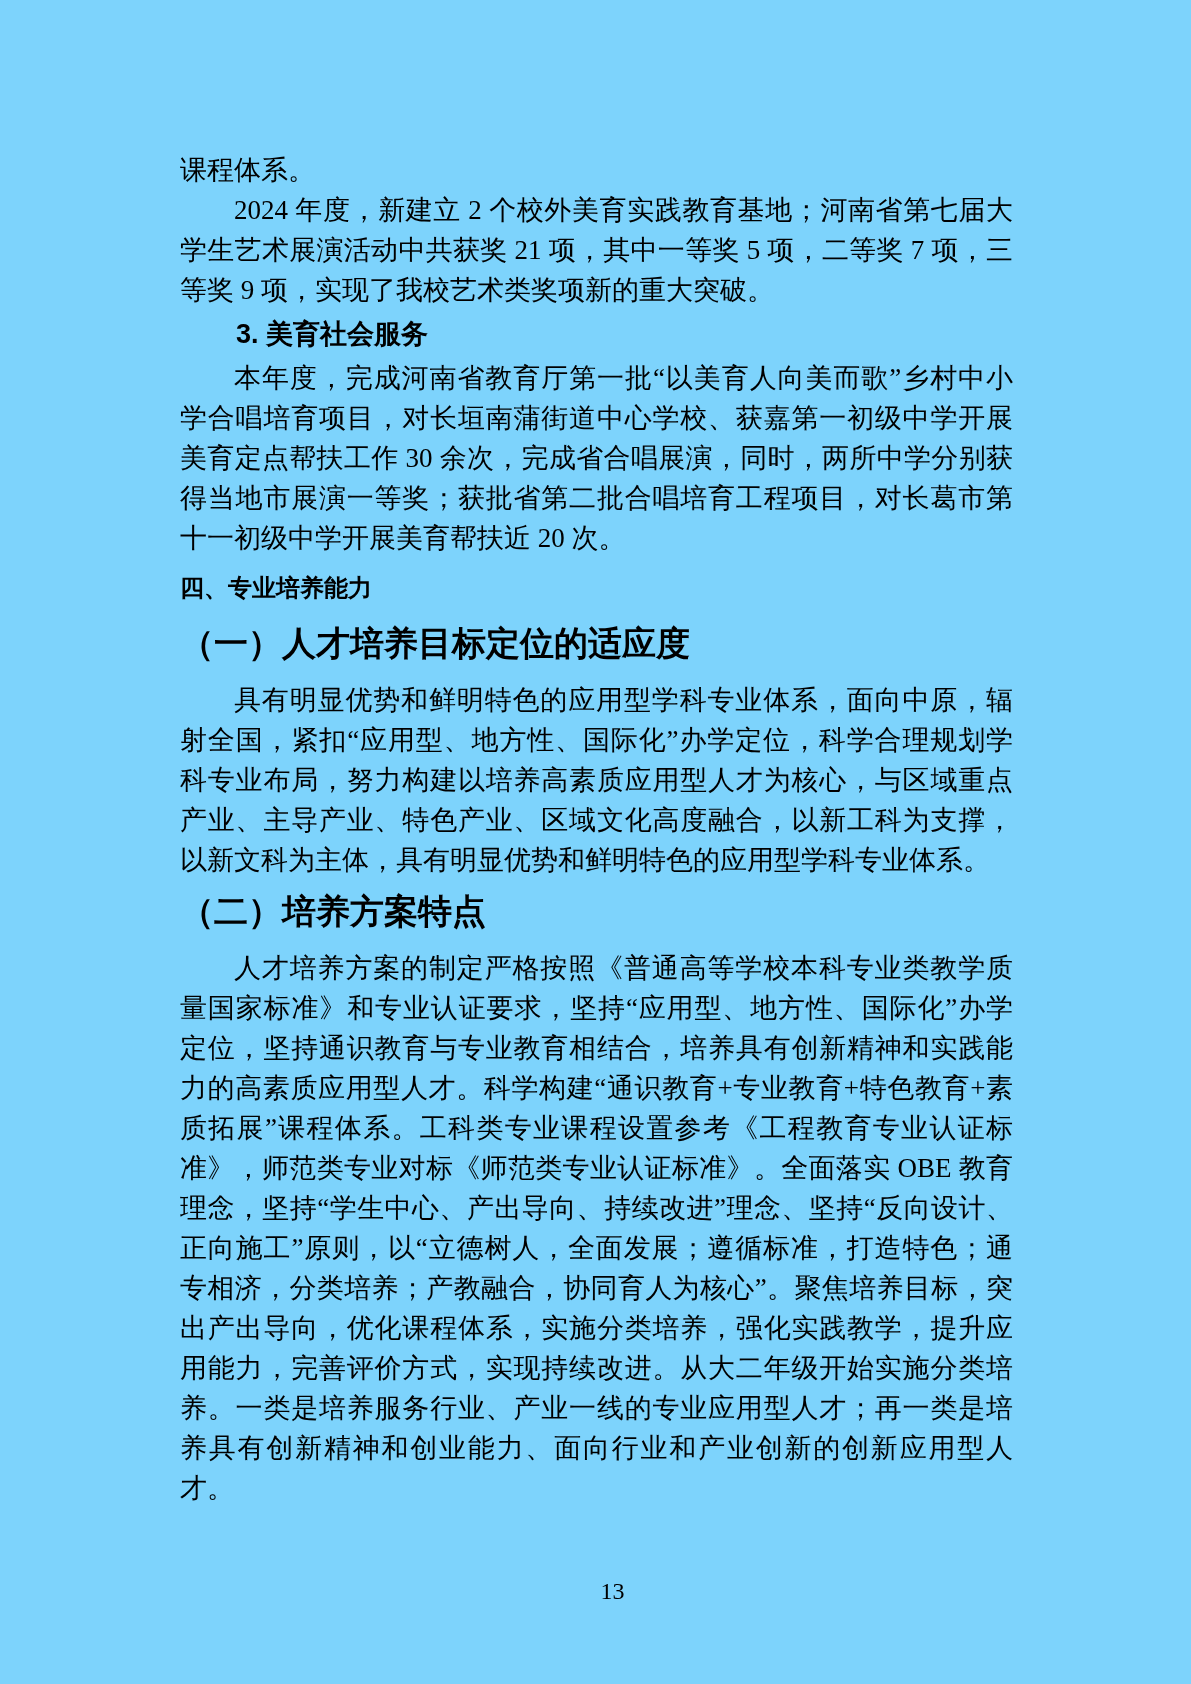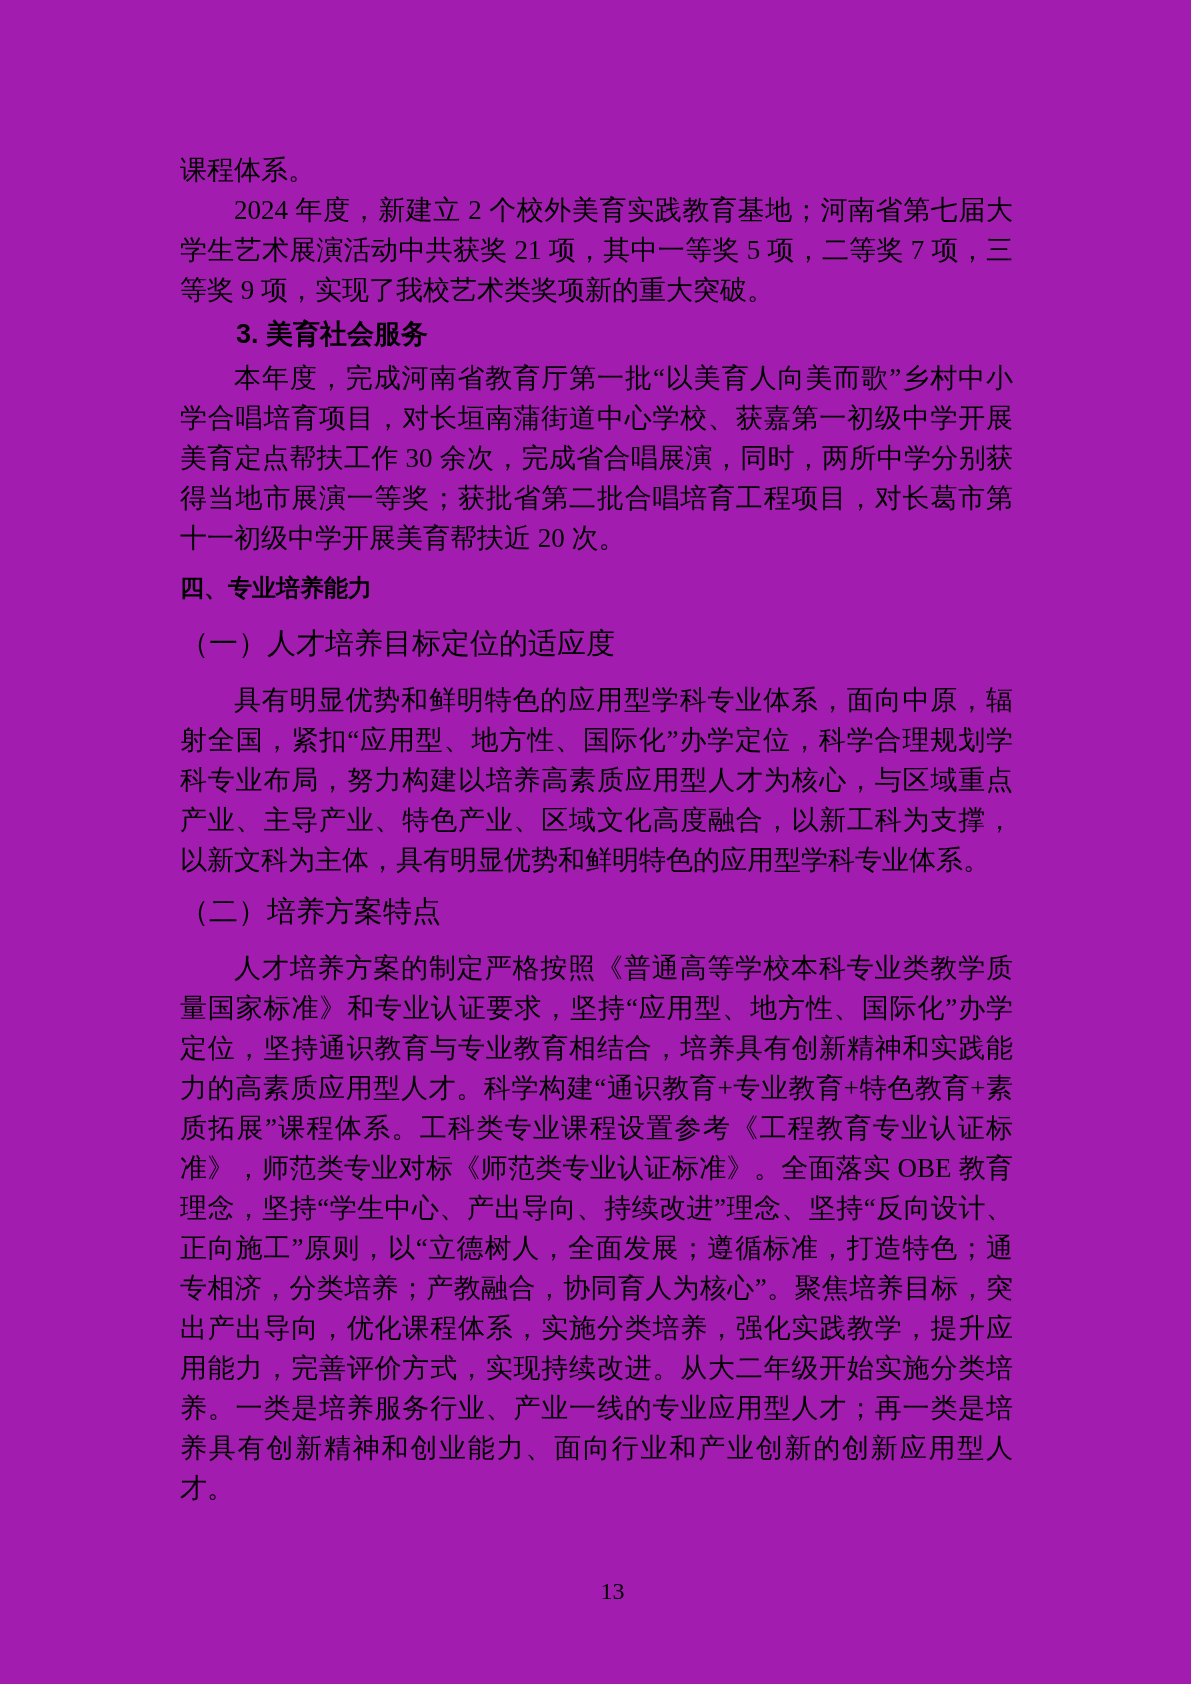--- a/index.html
+++ b/index.html
@@ -4,21 +4,21 @@
 <style>
   html, body {
     margin: 0;
     padding: 0;
     background: #ffffff;
   }
   .page {
     position: relative;
     width: 1191px;
     height: 1684px;
-    background: #a21caf;
+    background: #7dd3fc;
     color: #000000;
     font-family: "Liberation Serif", "DejaVu Serif", serif;
     overflow: hidden;
   }
   .content {
     position: absolute;
     left: 180px;
     top: 150px;
     width: 833px;
     text-align: justify;
@@ -45,22 +45,22 @@
     margin: 6px 0 0 0;
     font-family: "Liberation Sans", "DejaVu Sans", sans-serif;
     font-weight: bold;
     font-size: 24px;
     line-height: 48px;
     text-indent: 0;
   }
   .h2 {
     margin: 8px 0 14px 0;
     font-family: "Liberation Sans", "DejaVu Sans", sans-serif;
-    font-weight: normal;
-    font-size: 29px;
+    font-weight: bold;
+    font-size: 34px;
     line-height: 46px;
     text-indent: 0;
   }
   .footer {
     position: absolute;
     left: 196px;
     width: 833px;
     top: 1576px;
     text-align: center;
     font-size: 24px;

